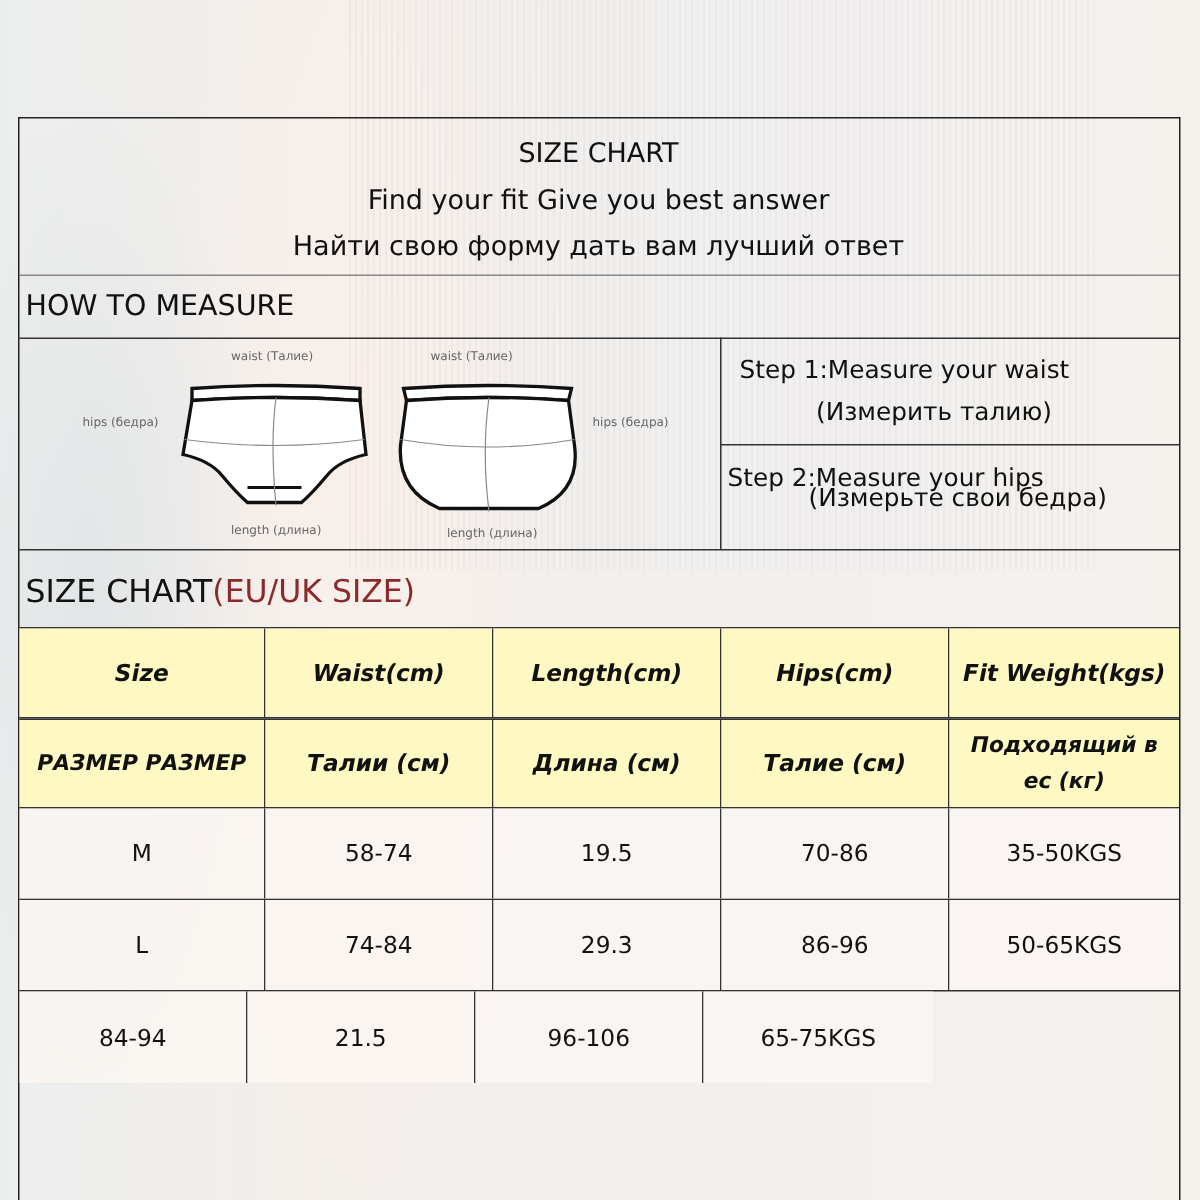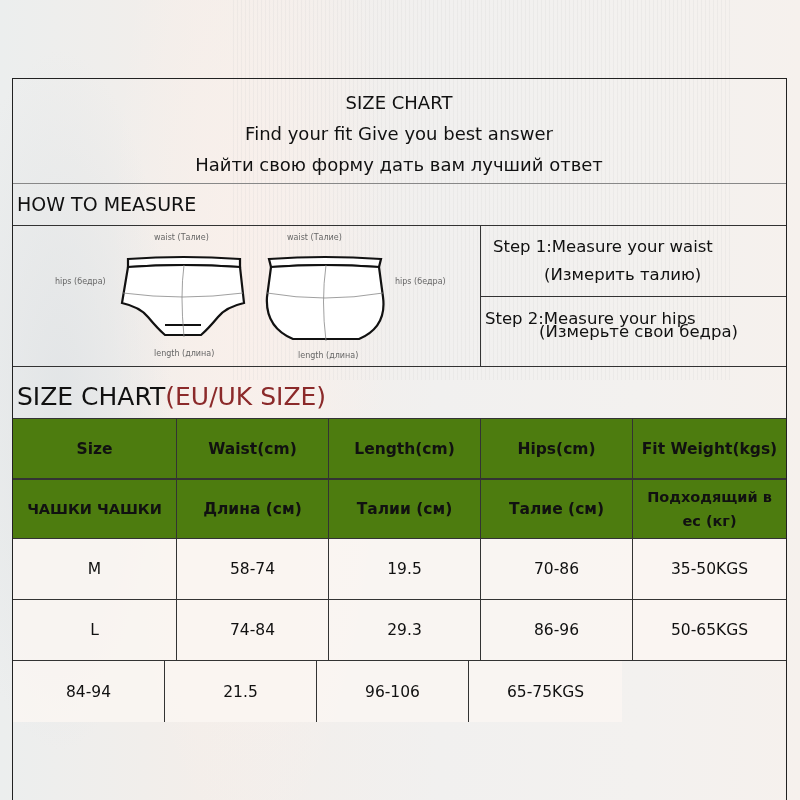--- a/index.html
+++ b/index.html
@@ -30,32 +30,32 @@
   .title-line { font-size: 18px; line-height: 31px; }
   .title-line.first { padding-top: 8px; }
 
   .htm { position: absolute; left: 4px; top: 114px; font-size: 19px; }
 
   .diagram { position: absolute; left: 0; top: 146px; width: 467px; height: 140px; text-align: right; }
   .diag-label { position: absolute; font-size: 8px; color: #666; white-space: nowrap; }
 
   .step { position: absolute; font-size: 16.5px; white-space: nowrap; }
 
-  .sc-title { position: absolute; left: 4px; top: 303px; font-size: 25px; white-space: nowrap; }
+  .sc-title { position: absolute; left: 4px; top: 303px; font-size: 21px; white-space: nowrap; }
   .sc-title .red { color: #8b2a2a; }
 
   .grid { position: absolute; left: 0; top: 339px; width: 773px; }
   .row { display: flex; border-bottom: 1.5px solid #333; }
   .row:last-child { border-bottom: none; }
   .cell {
     display: flex; align-items: center; justify-content: center; text-align: center;
     font-size: 15.5px; border-right: 1.5px solid #333;
   }
   .cell:last-child { border-right: none; }
-  .hdr .cell { background: #4d7c0f; font-weight: bold; }
+  .hdr .cell { background: #fef9c3; font-weight: bold; font-style: italic; }
   .hdr { border-top: 1.5px solid #333; }
   .data .cell { background: rgba(250,246,242,0.85); font-weight: normal; }
   .c0 { width: 164px; } .c1 { width: 152px; } .c2 { width: 152px; } .c3 { width: 152px; } .c4 { width: 153px; }
   .r-h1 { height: 61px; } .r-h2 { height: 60px; } .r-d { height: 61px; }
   .hdr .cell.small { font-size: 14.5px; line-height: 24px; padding: 0 6px; }
 </style>
 </head>
 <body>
 
 <div class="bg-stripes"></div>
@@ -112,23 +112,23 @@
 
   <div class="grid">
     <div class="row hdr r-h1">
       <div class="cell c0">Size</div>
       <div class="cell c1">Waist(cm)</div>
       <div class="cell c2">Length(cm)</div>
       <div class="cell c3">Hips(cm)</div>
       <div class="cell c4">Fit  Weight(kgs)</div>
     </div>
     <div class="row hdr r-h2">
-      <div class="cell c0 small">ЧАШКИ ЧАШКИ</div>
+      <div class="cell c0 small">РАЗМЕР РАЗМЕР</div>
+      <div class="cell c1">Талии (см)</div>
       <div class="cell c2">Длина (см)</div>
-      <div class="cell c1">Талии (см)</div>
       <div class="cell c3">Талие (см)</div>
       <div class="cell c4 small">Подходящий в ес (кг)</div>
     </div>
     <div class="row data r-d">
       <div class="cell c0">M</div>
       <div class="cell c1">58-74</div>
       <div class="cell c2">19.5</div>
       <div class="cell c3">70-86</div>
       <div class="cell c4">35-50KGS</div>
     </div>

